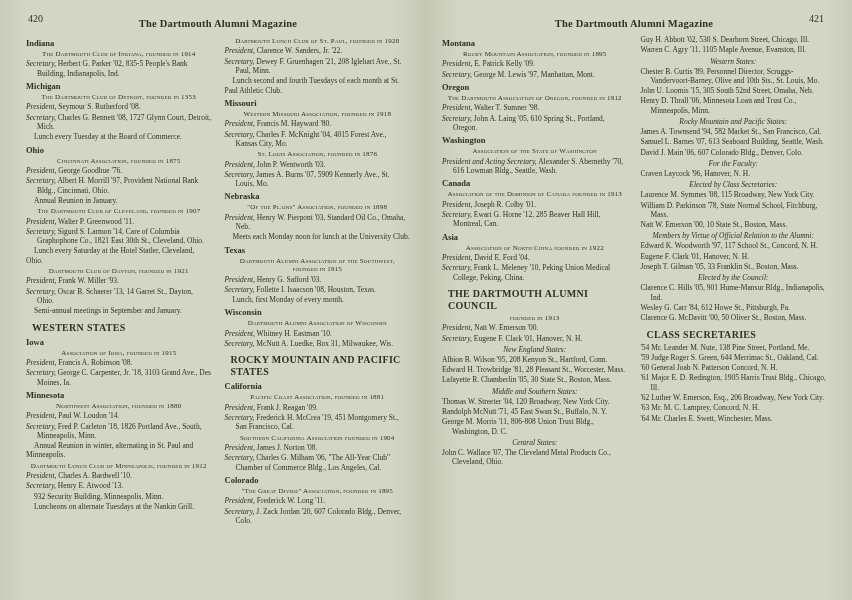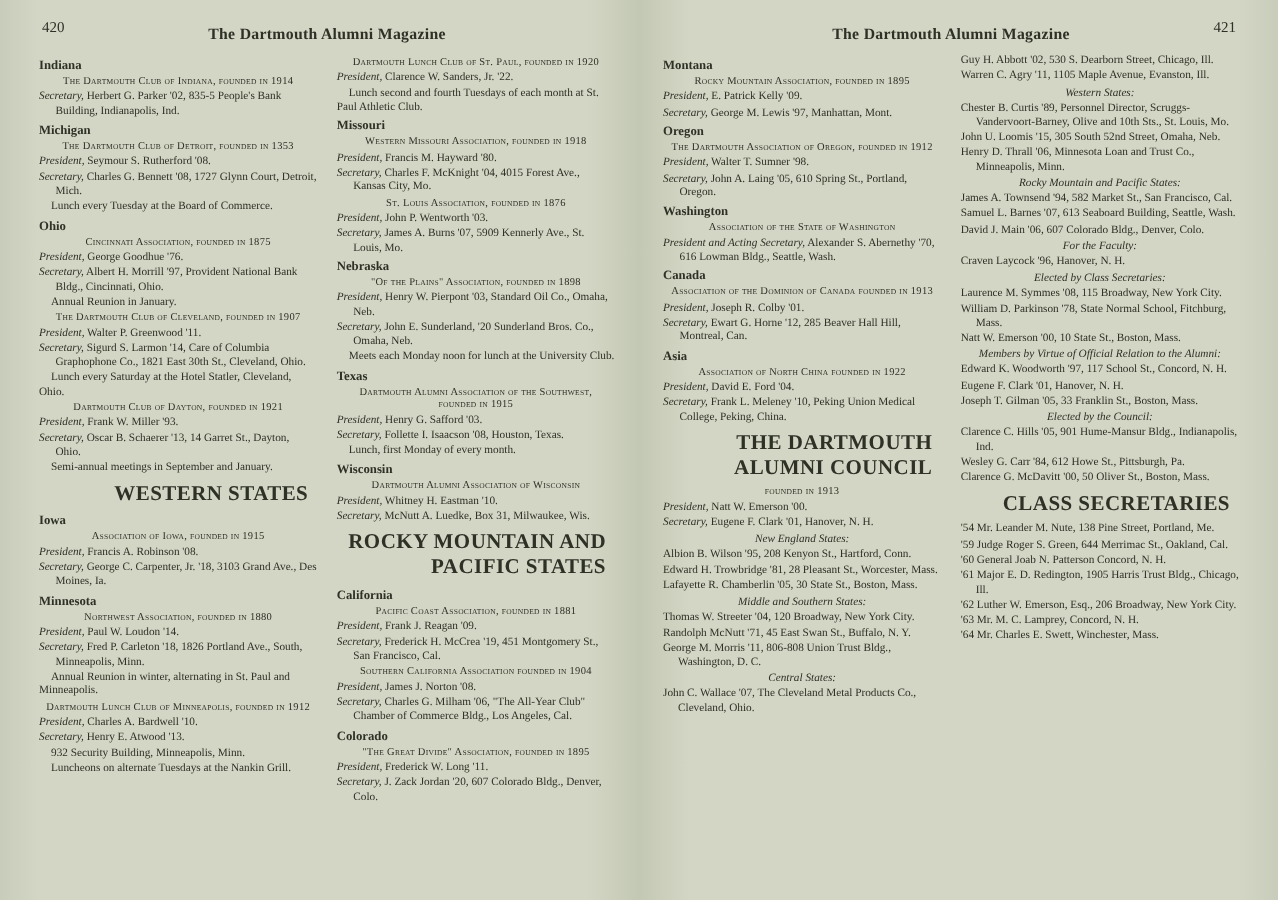--- a/index.html
+++ b/index.html
@@ -30,21 +30,21 @@
 
   .blk { margin: 0 0 1px 0; }
   .state   { font-weight: bold; font-size: 8.5px; margin-top: 3px; }
   .org     { text-align: center; font-variant: small-caps; font-size: 7px;
              letter-spacing: .2px; margin: 2px 3px 1px 3px; line-height: 1.2; }
   .officer, .note, .person { font-size: 7.5px; line-height: 1.24; }
   .officer { padding-left: 11px; text-indent: -11px; }
   .officer .role { font-style: italic; }
   .note    { text-indent: 8px; }
   .person  { padding-left: 10px; text-indent: -10px; }
-  .section { text-align: right; font-weight: bold; font-size: 14px;
+  .section { text-align: left; font-weight: bold; font-size: 10px;
              letter-spacing: .3px; margin: 6px 6px 2px 6px; line-height: 1.2; }
   .subhead { text-align: center; font-style: italic; font-size: 7.5px; margin: 2px 0 1px 0; }
 </style>
 </head>
 <body>
 
 <div class="spread">
 
   <div class="page left">
     <div class="page-header">
@@ -86,32 +86,32 @@
           <div class="blk note">Annual Reunion in winter, alternating in St. Paul and Minneapolis.</div>
           <div class="blk org">Dartmouth Lunch Club of Minneapolis, founded in 1912</div>
           <div class="blk officer"><span class="role">President,</span><span> Charles A. Bardwell '10.</span></div>
           <div class="blk officer"><span class="role">Secretary,</span><span> Henry E. Atwood '13.</span></div>
           <div class="blk note">932 Security Building, Minneapolis, Minn.</div>
           <div class="blk note">Luncheons on alternate Tuesdays at the Nankin Grill.</div>
         </div>
       <div class="col">
           <div class="blk org">Dartmouth Lunch Club of St. Paul, founded in 1920</div>
           <div class="blk officer"><span class="role">President,</span><span> Clarence W. Sanders, Jr. '22.</span></div>
+          <div class="blk officer"><span class="role">Secretary,</span><span> Dewey F. Gruenhagen '21, 208 Iglehart Ave., St. Paul, Minn.</span></div>
           <div class="blk note">Lunch second and fourth Tuesdays of each month at St. Paul Athletic Club.</div>
           <div class="blk state">Missouri</div>
           <div class="blk org">Western Missouri Association, founded in 1918</div>
           <div class="blk officer"><span class="role">President,</span><span> Francis M. Hayward '80.</span></div>
           <div class="blk officer"><span class="role">Secretary,</span><span> Charles F. McKnight '04, 4015 Forest Ave., Kansas City, Mo.</span></div>
           <div class="blk org">St. Louis Association, founded in 1876</div>
           <div class="blk officer"><span class="role">President,</span><span> John P. Wentworth '03.</span></div>
           <div class="blk officer"><span class="role">Secretary,</span><span> James A. Burns '07, 5909 Kennerly Ave., St. Louis, Mo.</span></div>
           <div class="blk state">Nebraska</div>
           <div class="blk org">"Of the Plains" Association, founded in 1898</div>
           <div class="blk officer"><span class="role">President,</span><span> Henry W. Pierpont '03, Standard Oil Co., Omaha, Neb.</span></div>
-          <div class="blk officer"><span class="role">Secretary,</span><span> John E. Sunderland, '20 Sunderland Bros. Co., Omaha, Neb.</span></div>
           <div class="blk note">Meets each Monday noon for lunch at the University Club.</div>
           <div class="blk state">Texas</div>
           <div class="blk org">Dartmouth Alumni Association of the Southwest, founded in 1915</div>
           <div class="blk officer"><span class="role">President,</span><span> Henry G. Safford '03.</span></div>
           <div class="blk officer"><span class="role">Secretary,</span><span> Follette I. Isaacson '08, Houston, Texas.</span></div>
           <div class="blk note">Lunch, first Monday of every month.</div>
           <div class="blk state">Wisconsin</div>
           <div class="blk org">Dartmouth Alumni Association of Wisconsin</div>
           <div class="blk officer"><span class="role">President,</span><span> Whitney H. Eastman '10.</span></div>
           <div class="blk officer"><span class="role">Secretary,</span><span> McNutt A. Luedke, Box 31, Milwaukee, Wis.</span></div>

